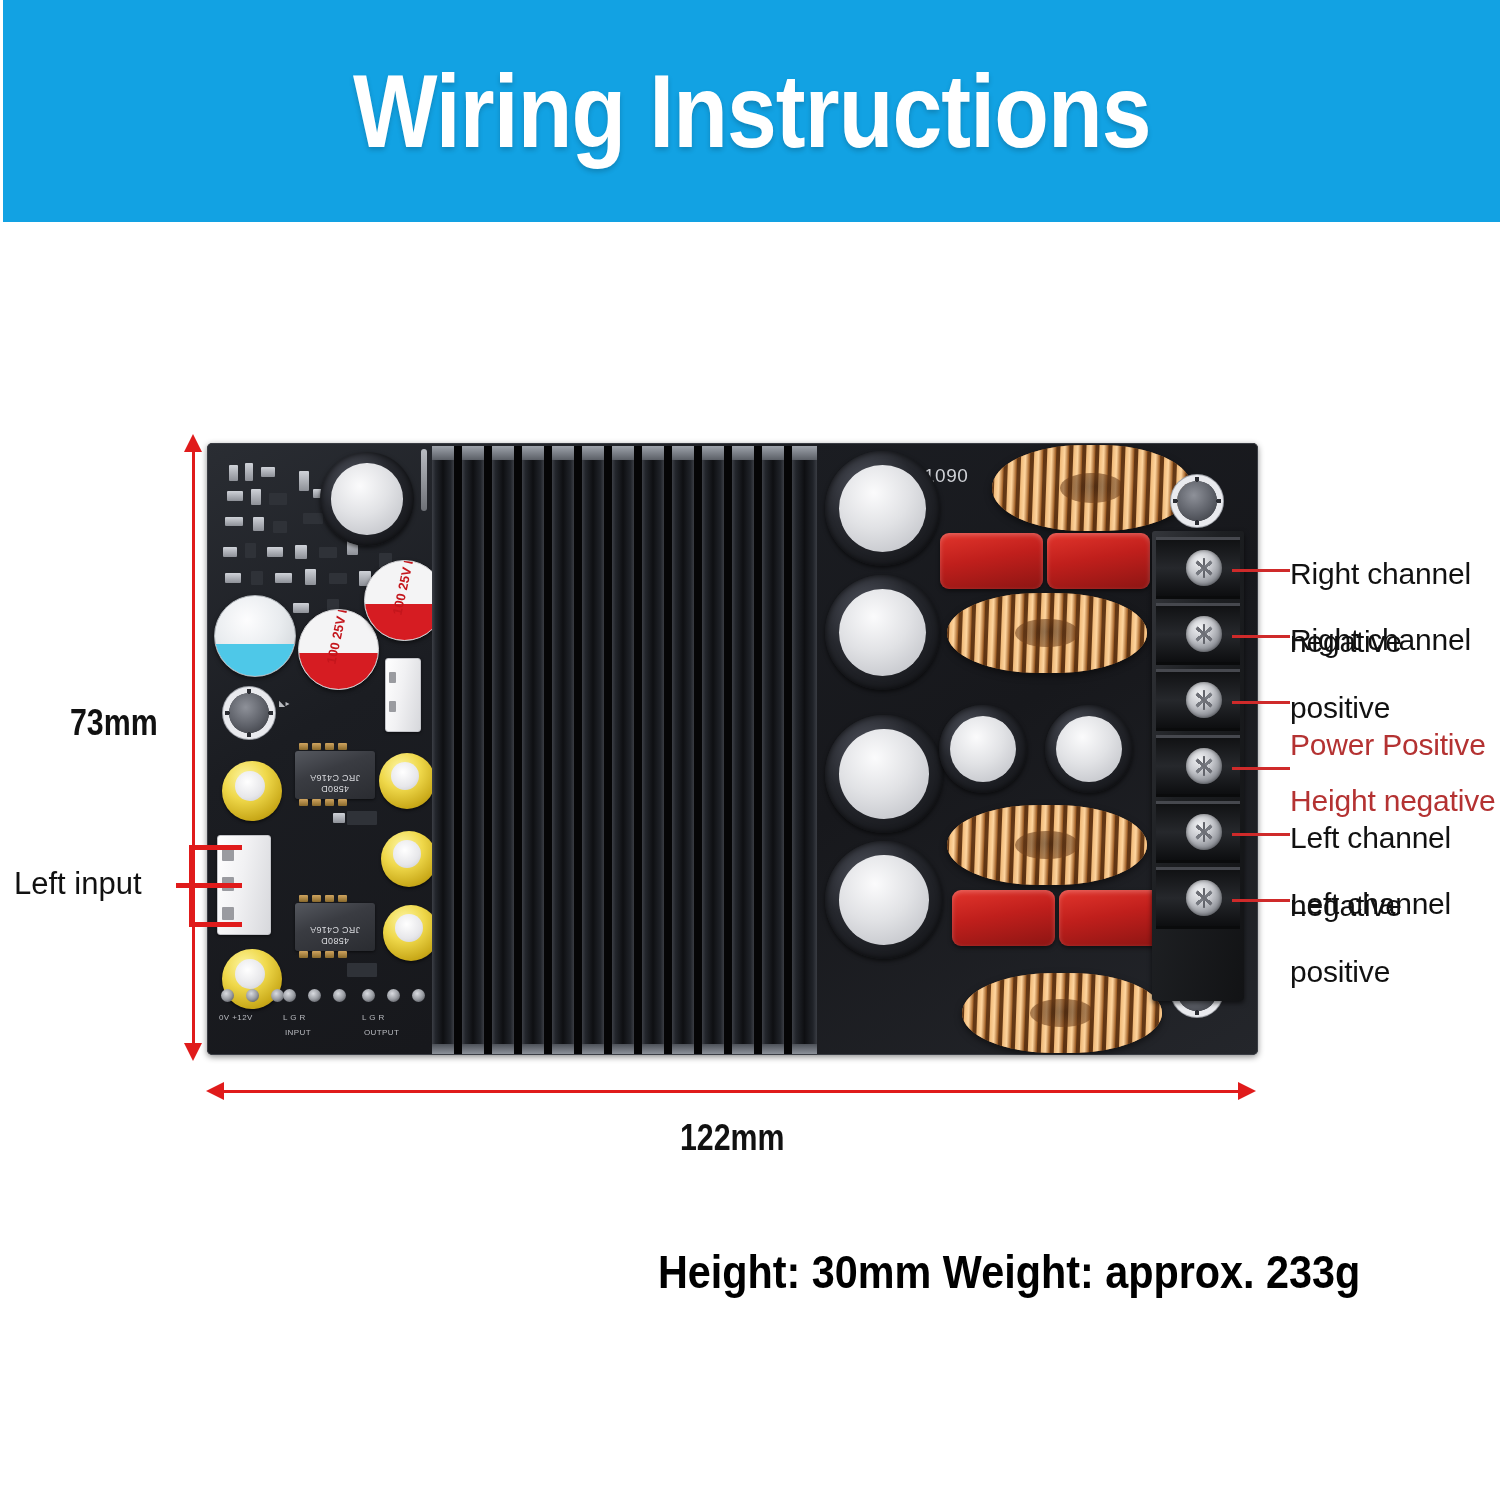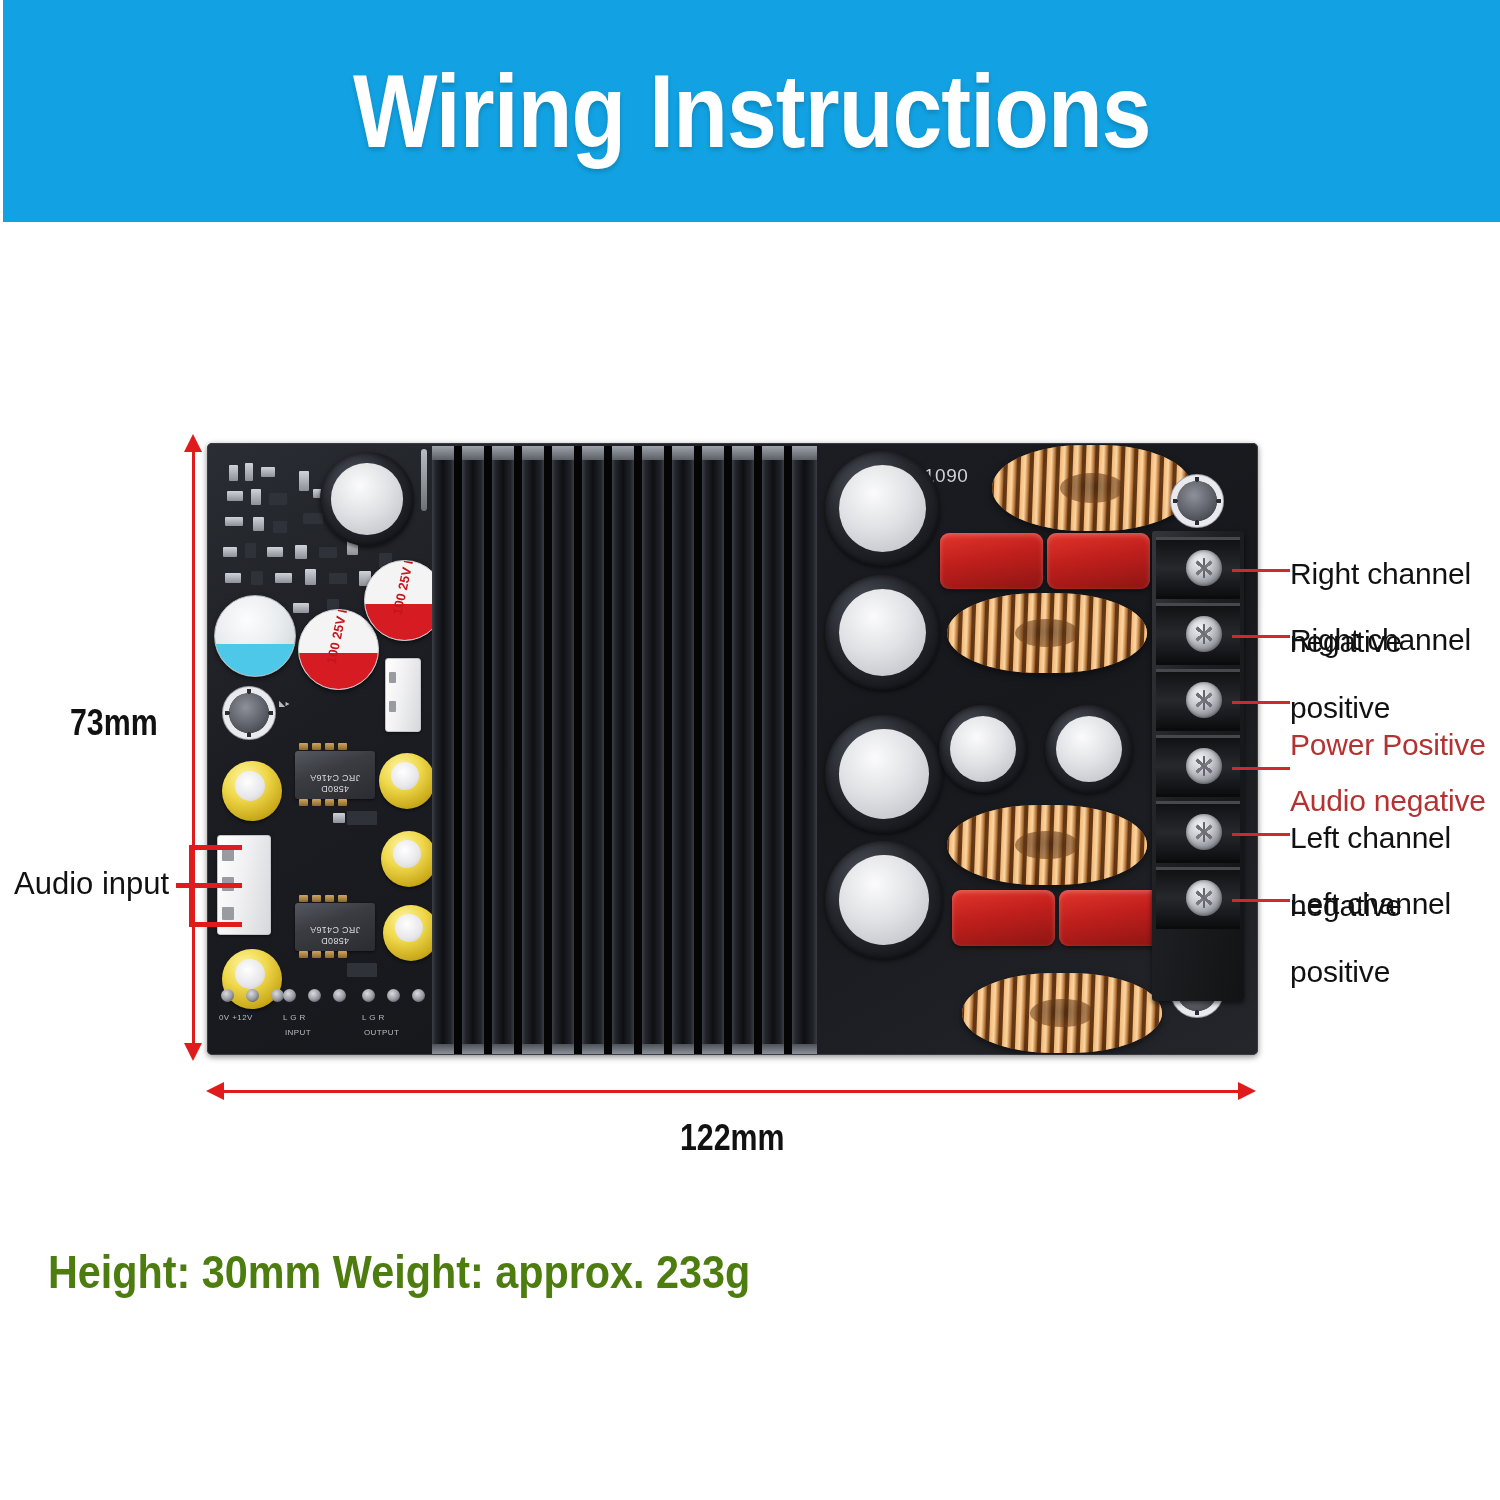--- a/index.html
+++ b/index.html
@@ -250,22 +250,22 @@
   
   .lead{position:absolute;height:3px;background:#cf2a2a;}
   .callout{
     position:absolute;font-size:30px;line-height:1.13;white-space:pre-line;
     color:#111;letter-spacing:-.2px;
   }
   .callout.red{color:#b43232;}
 
   
   #footer{
-    position:absolute;left:0;top:1022px;width:1408px;text-align:left;
-    font-size:47px;font-weight:bold;color:#4d7c0f;
+    position:absolute;left:0;top:1022px;width:1408px;text-align:right;
+    font-size:47px;font-weight:bold;color:#000000;
   }
   #footer span{display:inline-block;transform:scaleX(.88);}
 </style>
 </head>
 <body>
 
 <div id="banner">
   <div id="banner-title">Wiring Instructions</div>
 </div>
 
@@ -554,21 +554,21 @@
   <div class="arrow-h" style="left:222px;top:868px;width:1018px;">
     <div class="head-l"></div>
     <div class="head-r"></div>
   </div>
   <div class="dim-label" style="left:680px;top:895px;">122mm</div>
 
   <div class="brk-v" style="left:189px;top:623px;height:82px;"></div>
   <div class="brk-h" style="left:189px;top:623px;width:53px;"></div>
   <div class="brk-h" style="left:176px;top:661px;width:66px;"></div>
   <div class="brk-h" style="left:189px;top:700px;width:53px;"></div>
-  <div class="ai-label" style="left:14px;top:644px;">Audio input</div>
+  <div class="ai-label" style="left:14px;top:644px;">Left input</div>
 
   <div class="lead" style="left:1232px;top:347px;width:58px;"></div>
   <div class="lead" style="left:1232px;top:413px;width:58px;"></div>
   <div class="lead" style="left:1232px;top:479px;width:58px;"></div>
   <div class="lead" style="left:1232px;top:545px;width:58px;"></div>
   <div class="lead" style="left:1232px;top:611px;width:58px;"></div>
   <div class="lead" style="left:1232px;top:677px;width:58px;"></div>
 
   <div class="callout" style="left:1290px;top:301px;">
     <span>Right channel</span><br>
@@ -578,21 +578,21 @@
   <div class="callout" style="left:1290px;top:367px;">
     <span>Right channel</span><br>
     <span>positive</span>
   </div>
 
   <div class="callout red" style="left:1290px;top:472px;">
     <span>Power Positive</span>
   </div>
 
   <div class="callout red" style="left:1290px;top:528px;">
-    <span>Audio negative</span>
+    <span>Height negative</span>
   </div>
 
   <div class="callout" style="left:1290px;top:565px;">
     <span>Left channel</span><br>
     <span>negative</span>
   </div>
 
   <div class="callout" style="left:1290px;top:631px;">
     <span>Left channel</span><br>
     <span>positive</span>

